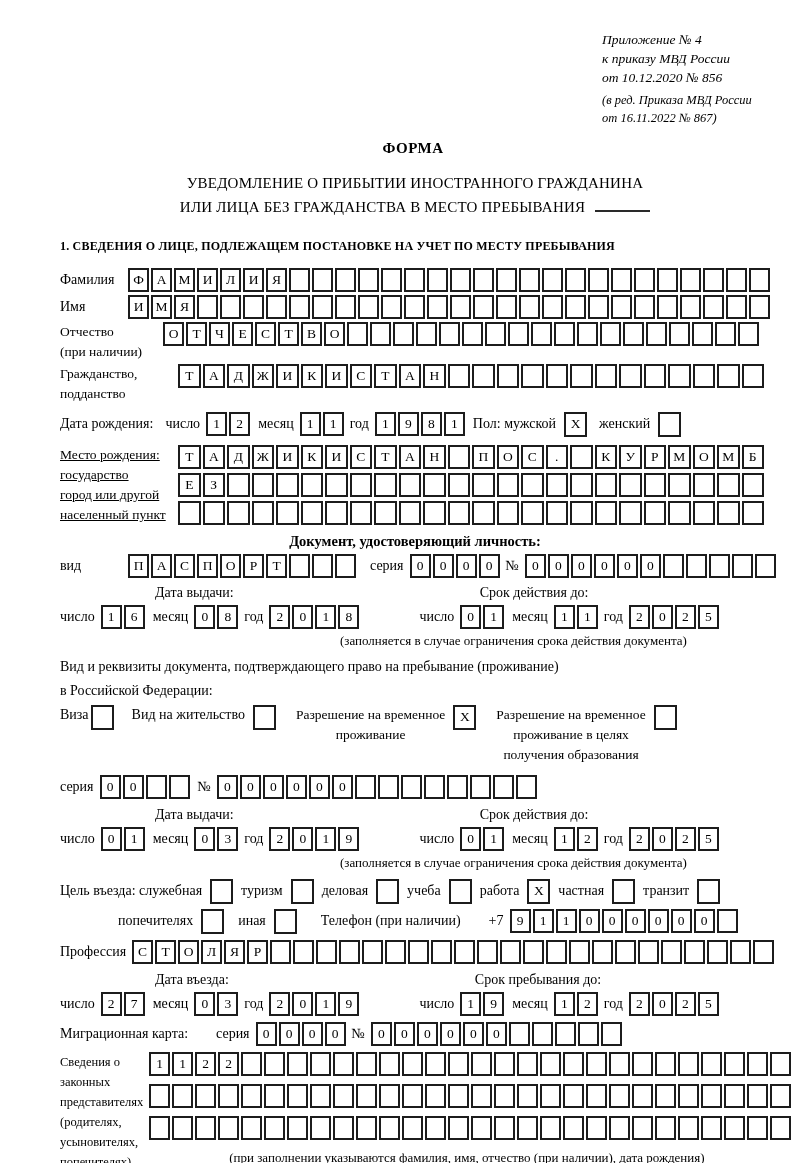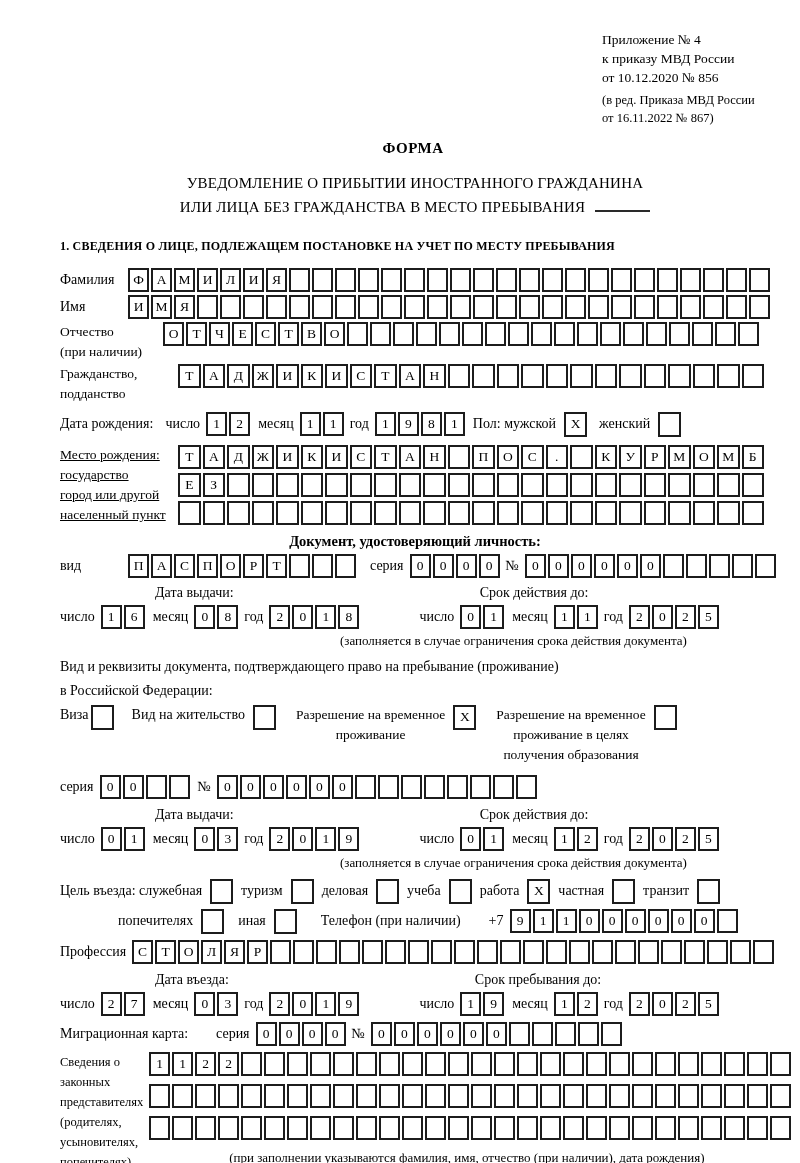--- a/index.html
+++ b/index.html
@@ -1,19 +1,19 @@
 <!DOCTYPE html>
 <html><head>
 <meta charset="utf-8">
 <style>
   html,body{margin:0;padding:0;background:#fff;}
   body{width:800px;height:1163px;overflow:hidden;color:#000;
        font-family:"Liberation Serif","DejaVu Serif",serif;}
   .page{box-sizing:border-box;width:800px;padding:30px 30px 0 60px;}
-  .hdr{width:168px;margin-left:auto;margin-right:0;font-size:13.5px;line-height:1.42;white-space:nowrap;}
+  .hdr{width:168px;margin-left:auto;margin-right:0;font-size:13.5px;line-height:1.42;white-space:nowrap;font-style:italic;}
   .hdr .sub{font-size:12.5px;}
   .hdr .sub.first{margin-top:5px;}
   .forma{text-align:center;font-weight:bold;font-size:15px;letter-spacing:.5px;margin-top:12px;padding-right:4px;}
   .title{text-align:center;font-weight:normal;font-size:15px;line-height:1.6;margin-top:14px;letter-spacing:.2px;}
   .uline{display:inline-block;width:55px;border-bottom:2px solid #2a2a2a;margin-left:10px;}
   .sec1{font-weight:bold;font-size:12px;margin-top:20px;margin-bottom:14px;letter-spacing:.2px;}
   .fl{display:flex;align-items:center;margin-top:2px;}
   .fl.top{align-items:flex-start;}
   .fl.ctr{justify-content:center;}
   .lbl{font-size:14px;margin-right:6px;white-space:nowrap;line-height:20px;flex:none;}

